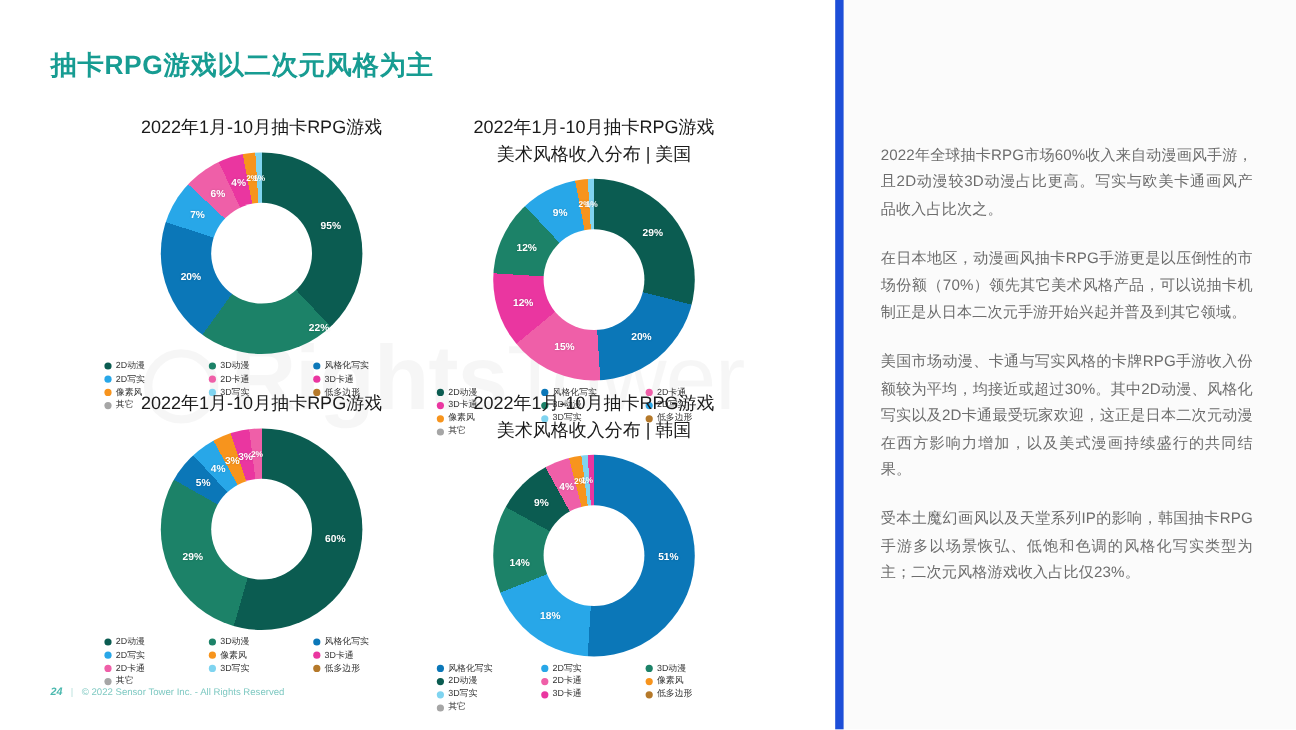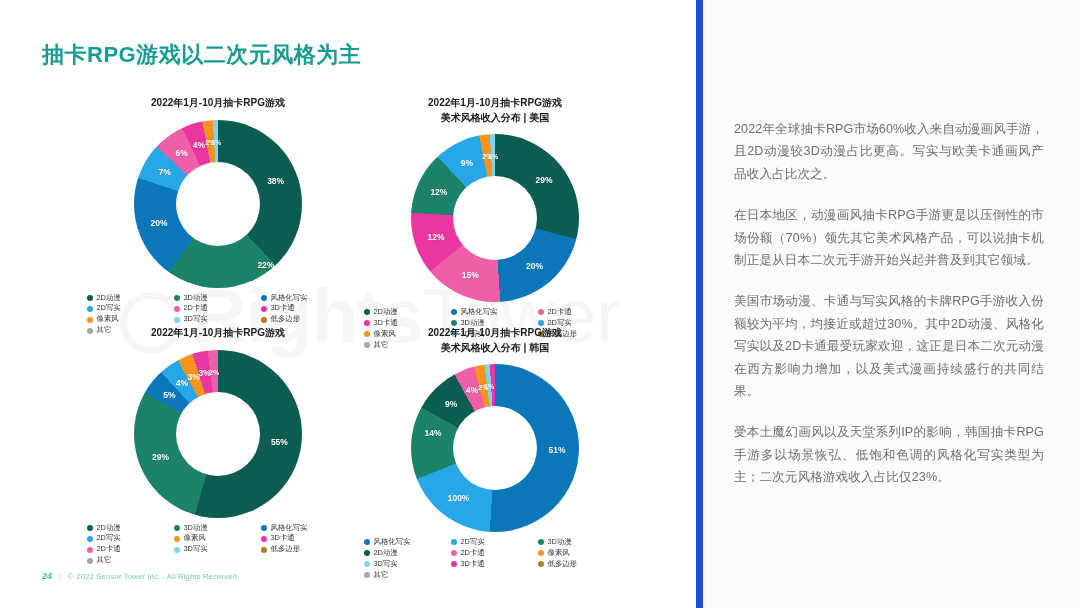--- a/index.html
+++ b/index.html
@@ -52,21 +52,21 @@
 
   
   .chart-block { position: absolute; width: 300px; }
   .cb-1 { left: 68px;  top: 96px; }
   .cb-2 { left: 345px; top: 96px; }
   .cb-3 { left: 68px;  top: 326px; }
   .cb-4 { left: 345px; top: 326px; }
 
   .chart-title {
     text-align: center;
-    font-size: 10px; font-weight: bold; color: #1a1a1a;
+    font-size: 15px; font-weight: normal; color: #1a1a1a;
     line-height: 1.45;
     margin: 0 auto;
     width: 230px;
   }
   .chart-title div { white-space: nowrap; }
 
   .donut-wrap {
     position: relative;
     width: 168px; height: 168px;
     margin: 9px auto 0 auto;
@@ -150,21 +150,21 @@
       <span class="wm-circle"></span><span>Rights</span><span class="wm-light">Tower</span>
     </div>
 
     <div class="chart-block cb-1">
       <div class="chart-title">
         <div>2022年1月-10月抽卡RPG游戏</div>
       </div>
       <div class="donut-wrap">
         <div class="donut" style="background: conic-gradient(rgb(11, 92, 81) 0%, rgb(11, 92, 81) 38%, rgb(28, 130, 104) 38%, rgb(28, 130, 104) 60%, rgb(11, 119, 184) 60%, rgb(11, 119, 184) 80%, rgb(40, 167, 232) 80%, rgb(40, 167, 232) 87%, rgb(239, 95, 168) 87%, rgb(239, 95, 168) 93%, rgb(234, 54, 160) 93%, rgb(234, 54, 160) 97%, rgb(247, 148, 29) 97%, rgb(247, 148, 29) 99%, rgb(127, 212, 240) 99%, rgb(127, 212, 240) 100%, rgb(181, 121, 42) 100%, rgb(181, 121, 42) 100%, rgb(166, 166, 166) 100%, rgb(166, 166, 166) 100%);"></div>
         <div>
-            <span class="slice-label" style="left: 141.646px; top: 61.1763px;">38%</span>
+            <span class="slice-label" style="left: 141.646px; top: 61.1763px;">95%</span>
             <span class="slice-label" style="left: 87.893px; top: 145.878px; margin-left: 44px;">22%</span>
             <span class="slice-label" style="left: 25.0345px; top: 103.159px;">20%</span>
             <span class="slice-label" style="left: 30.634px; top: 52.4394px;">7%</span>
             <span class="slice-label" style="left: 47.5573px; top: 33.8409px;">6%</span>
             <span class="slice-label" style="left: 64.8409px; top: 25.0345px;">4%</span>
             <span class="slice-label" style="left: 76.2293px; top: 22.4889px; font-size: 7px;">2%</span>
             <span class="slice-label" style="left: 82.0525px; top: 22.0306px; font-size: 7px;">1%</span>
           </div>
       </div>
       <div class="legend">
@@ -273,21 +273,21 @@
         </div>
     </div>
 
     <div class="chart-block cb-3">
       <div class="chart-title">
         <div>2022年1月-10月抽卡RPG游戏</div>
       </div>
       <div class="donut-wrap">
         <div class="donut" style="background: conic-gradient(rgb(11, 92, 81) 0%, rgb(11, 92, 81) 54.455%, rgb(28, 130, 104) 54.455%, rgb(28, 130, 104) 83.168%, rgb(11, 119, 184) 83.168%, rgb(11, 119, 184) 88.119%, rgb(40, 167, 232) 88.119%, rgb(40, 167, 232) 92.079%, rgb(247, 148, 29) 92.079%, rgb(247, 148, 29) 95.05%, rgb(234, 54, 160) 95.05%, rgb(234, 54, 160) 98.02%, rgb(239, 95, 168) 98.02%, rgb(239, 95, 168) 100%, rgb(127, 212, 240) 100%, rgb(127, 212, 240) 100%, rgb(181, 121, 42) 100%, rgb(181, 121, 42) 100%, rgb(166, 166, 166) 100%, rgb(166, 166, 166) 100%);"></div>
         <div>
-            <span class="slice-label" style="left: 145.394px; top: 92.65px;">55%</span>
+            <span class="slice-label" style="left: 145.394px; top: 92.65px;">60%</span>
             <span class="slice-label" style="left: 26.6277px; top: 107.503px;">29%</span>
             <span class="slice-label" style="left: 35.3552px; top: 45.5594px;">5%</span>
             <span class="slice-label" style="left: 47.8701px; top: 33.6152px;">4%</span>
             <span class="slice-label" style="left: 59.6071px; top: 27.0001px;">3%</span>
             <span class="slice-label" style="left: 70.6069px; top: 23.4639px;">3%</span>
             <span class="slice-label" style="left: 80.1455px; top: 22.1199px; font-size: 7px;">2%</span>
           </div>
       </div>
       <div class="legend">
           <div class="legend-item">
@@ -335,22 +335,22 @@
 
     <div class="chart-block cb-4">
       <div class="chart-title">
         <div>2022年1月-10月抽卡RPG游戏</div>
         <div>美术风格收入分布 | 韩国</div>
       </div>
       <div class="donut-wrap">
         <div class="donut" style="background: conic-gradient(rgb(11, 119, 184) 0%, rgb(11, 119, 184) 51%, rgb(40, 167, 232) 51%, rgb(40, 167, 232) 69%, rgb(28, 130, 104) 69%, rgb(28, 130, 104) 83%, rgb(11, 92, 81) 83%, rgb(11, 92, 81) 92%, rgb(239, 95, 168) 92%, rgb(239, 95, 168) 96%, rgb(247, 148, 29) 96%, rgb(247, 148, 29) 98%, rgb(127, 212, 240) 98%, rgb(127, 212, 240) 99%, rgb(234, 54, 160) 99%, rgb(234, 54, 160) 100%, rgb(181, 121, 42) 100%, rgb(181, 121, 42) 100%, rgb(166, 166, 166) 100%, rgb(166, 166, 166) 100%);"></div>
         <div>
             <span class="slice-label" style="left: 145.969px; top: 85.9475px;">51%</span>
-            <span class="slice-label" style="left: 47.5573px; top: 134.159px;">100%</span>
-            <span class="slice-label" style="left: 22.1223px; top: 69px;">14%</span>
+            <span class="slice-label" style="left: 47.5573px; top: 134.159px;">18%</span>
+            <span class="slice-label" style="left: 22.1223px; top: 90px;">14%</span>
             <span class="slice-label" style="left: 40.1594px; top: 40.1594px;">9%</span>
             <span class="slice-label" style="left: 61.1763px; top: 26.3539px;">4%</span>
             <span class="slice-label" style="left: 72.3824px; top: 23.0982px; font-size: 7px;">2%</span>
             <span class="slice-label" style="left: 78.1653px; top: 22.2752px; font-size: 7px;">1%</span>
           </div>
       </div>
       <div class="legend">
           <div class="legend-item">
             <span class="legend-dot" style="background: rgb(11, 119, 184);"></span>
             <span>风格化写实</span>

